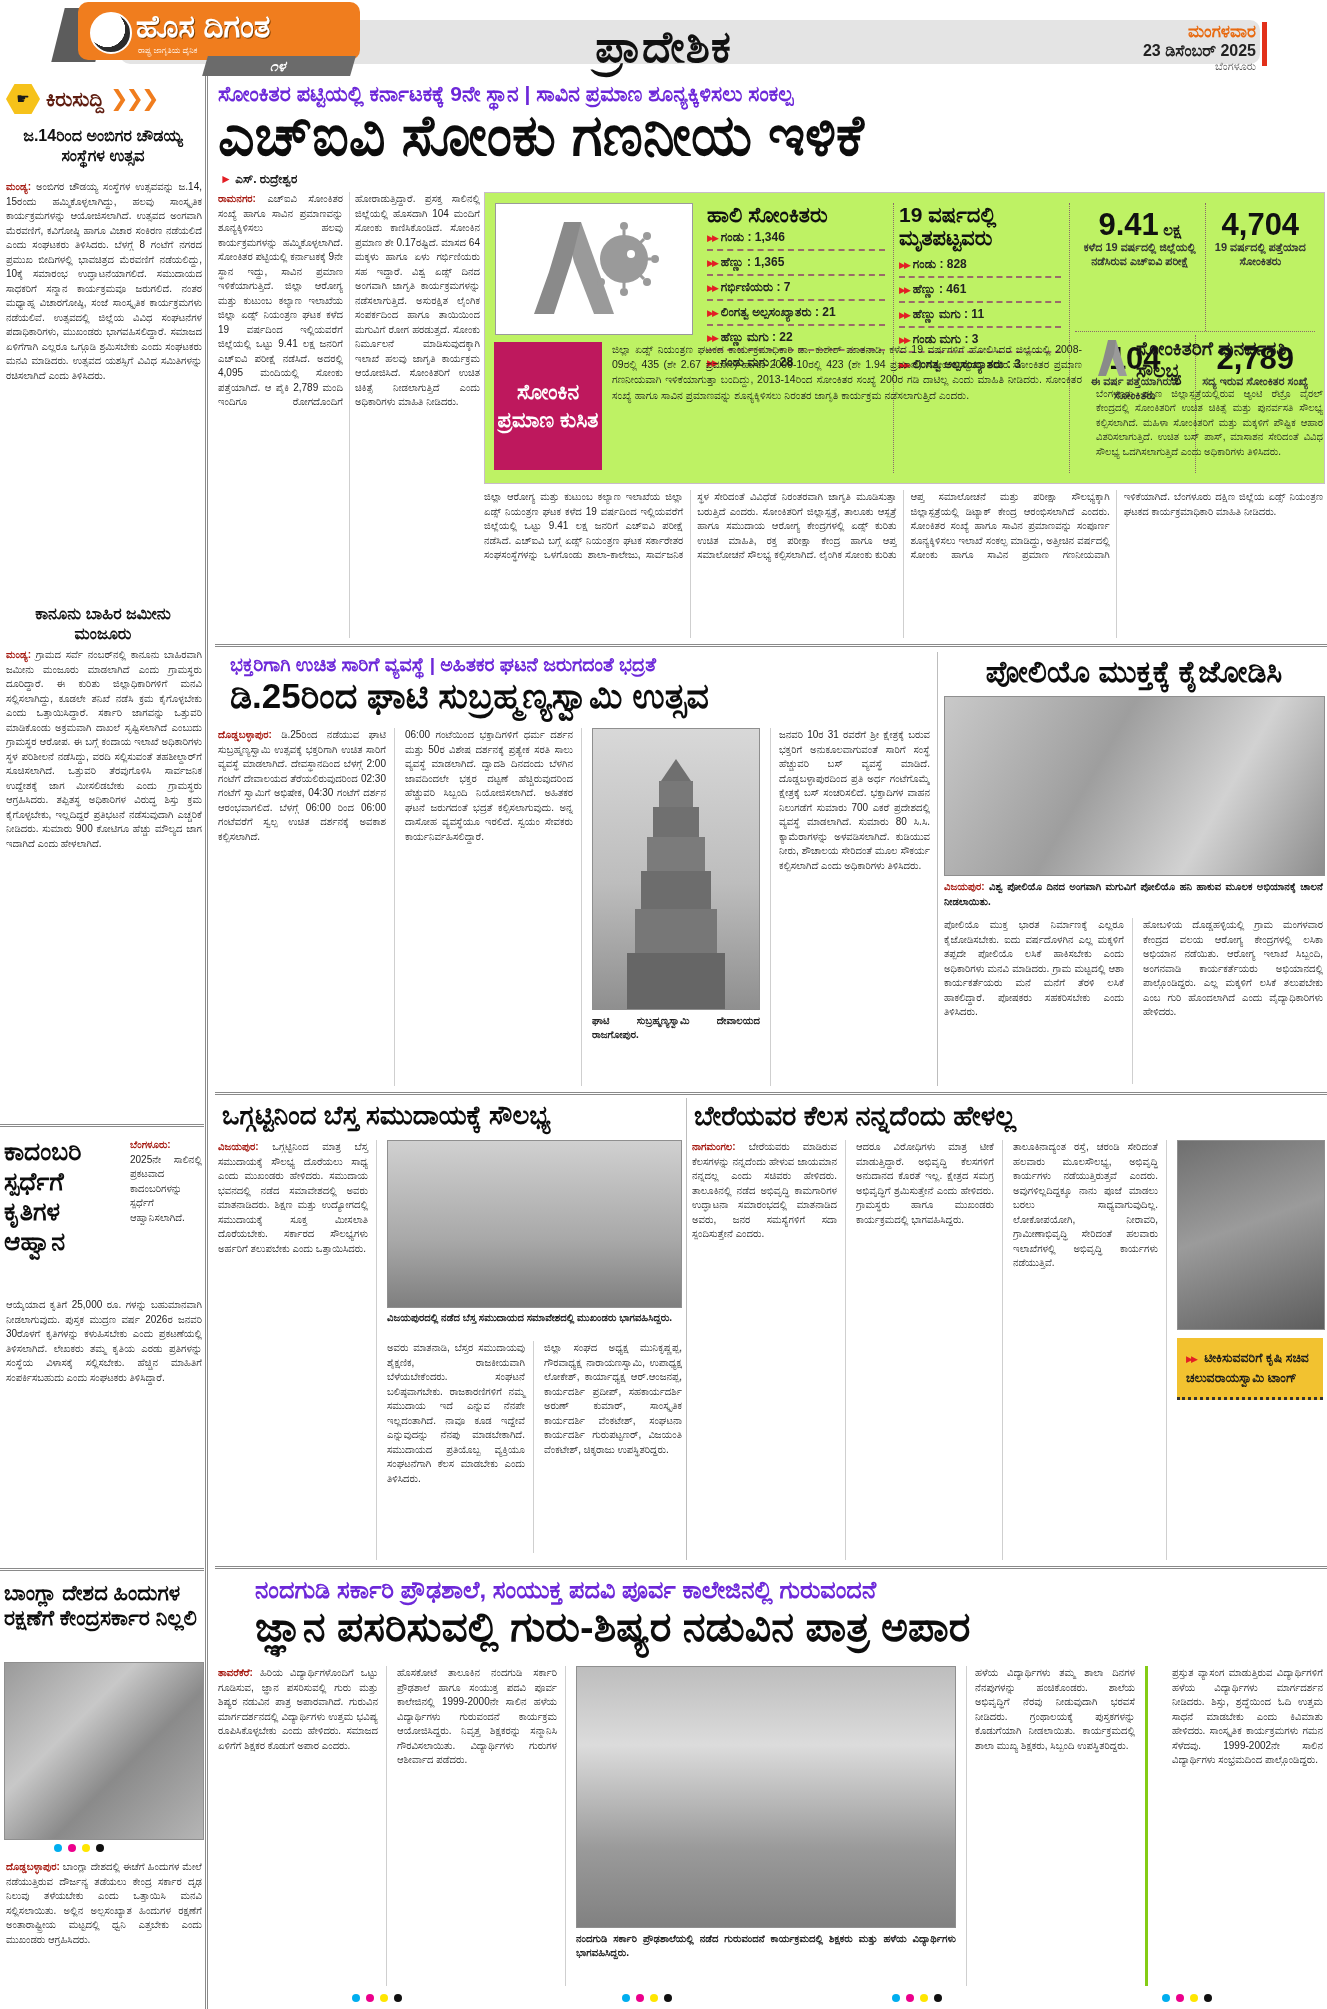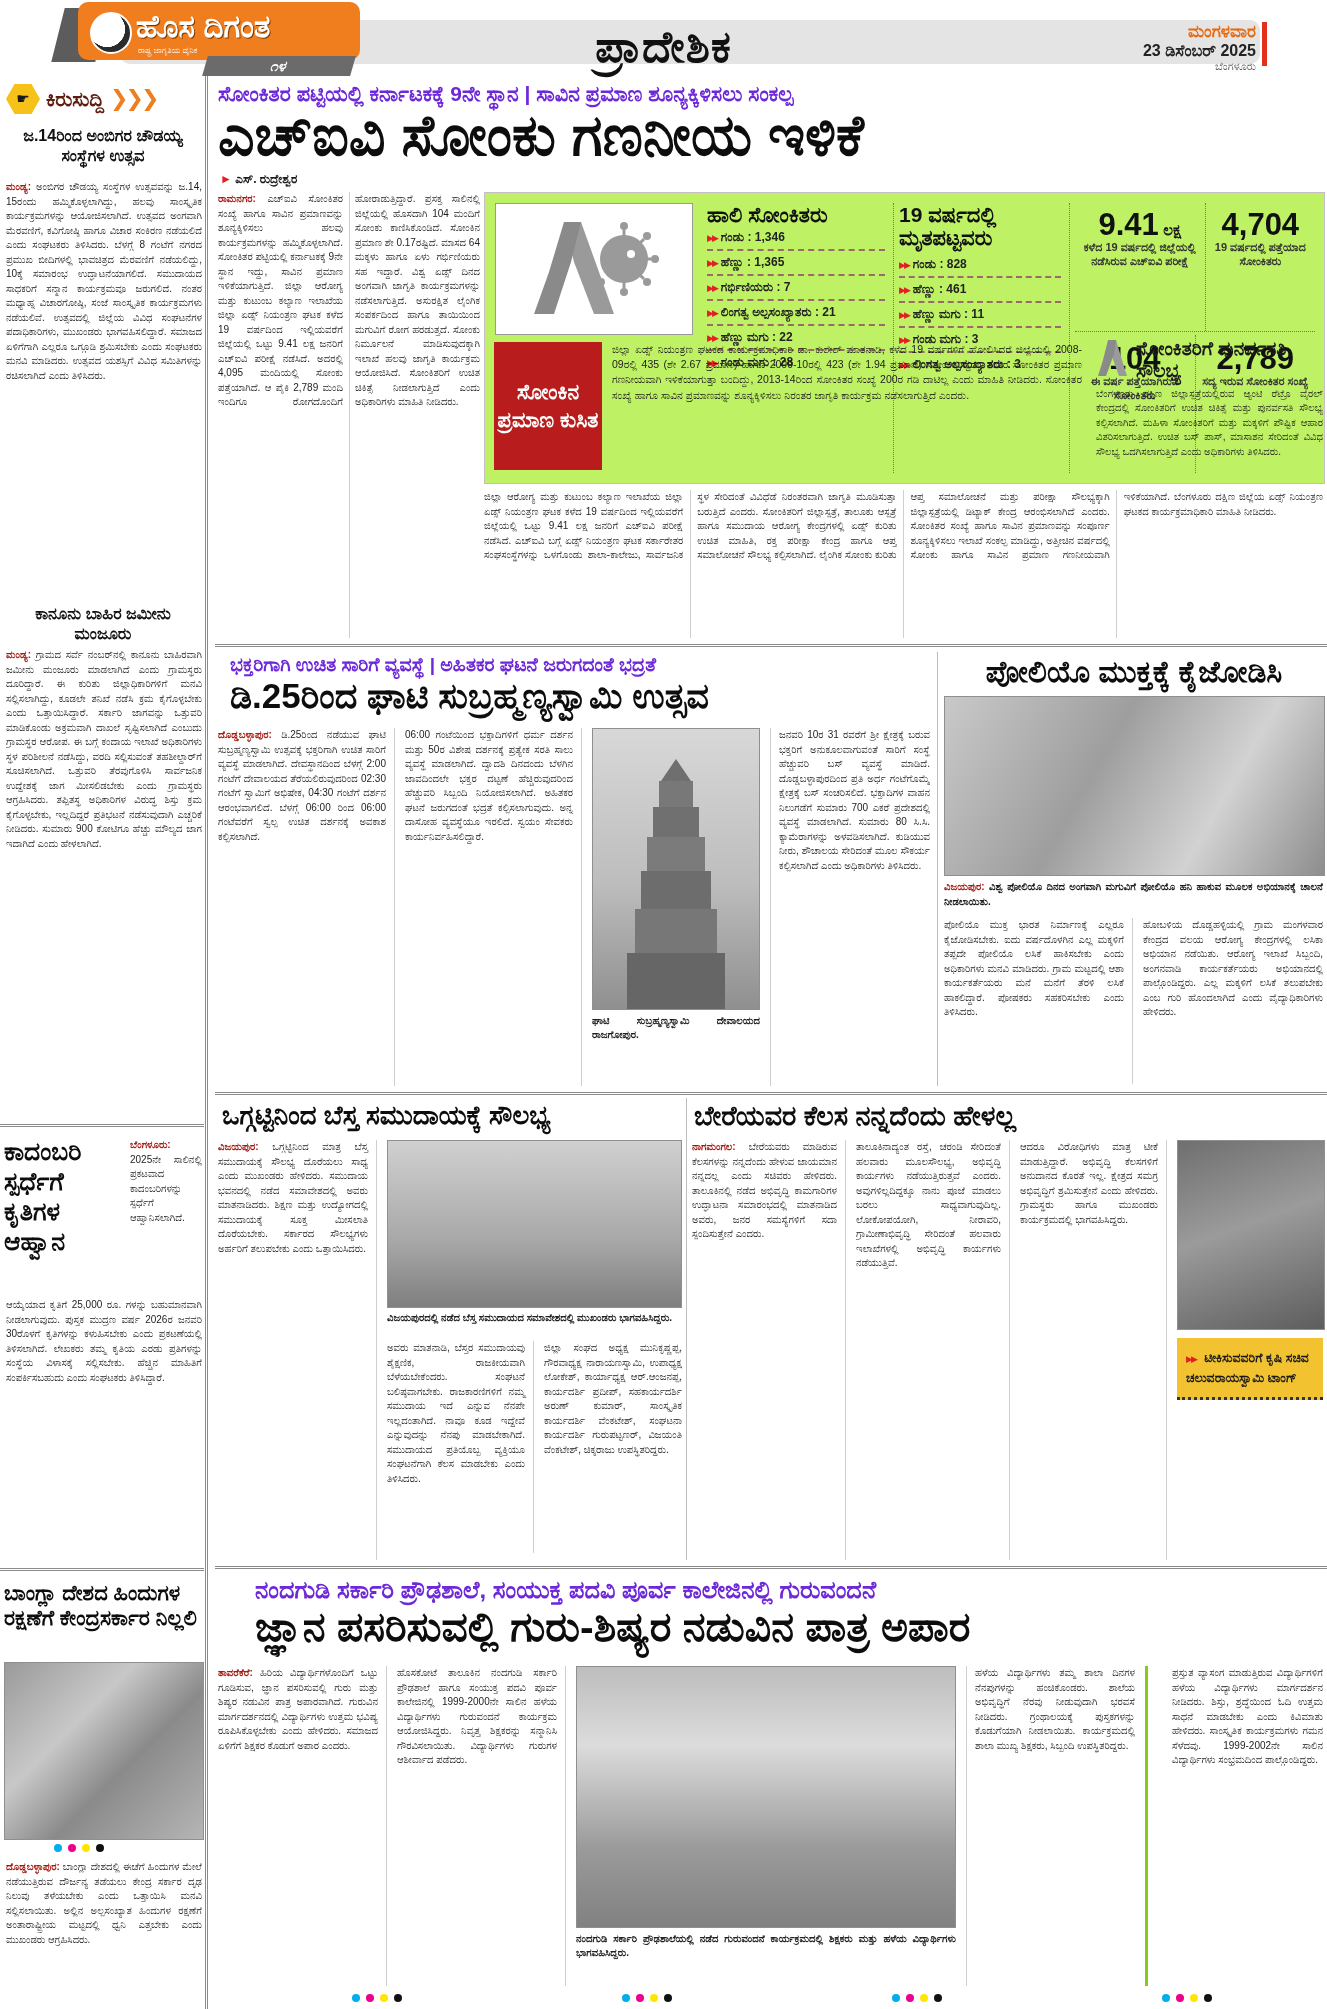--- a/index.html
+++ b/index.html
@@ -28,21 +28,21 @@
   .rule-double{border-top:3px double #8a8a8a;}
   .vrule{border-left:1px solid #bdbdbd;}
   
   .info{background:#bef264;border:1px solid #c9bcc9;}
   .info-title{font-weight:bold;font-size:21px;color:#111;line-height:1.1;}
   .irow{font-size:12px;font-weight:bold;color:#222;padding:4px 0 5px 0;border-bottom:2px dashed #9a6a6a;}
   .irow .mk{color:#e31e24;font-size:9px;letter-spacing:-2px;margin-right:4px;}
   .stat-val{font-weight:bold;font-size:31px;color:#111;line-height:1;}
   .stat-unit{font-weight:bold;font-size:15px;}
   .stat-lab{font-size:11px;font-weight:bold;color:#333;text-align:center;line-height:1.3;}
-  .redbox{background:#b91c1c;color:#fff;font-weight:bold;font-size:21px;text-align:center;line-height:1.35;display:flex;align-items:center;justify-content:center;}
+  .redbox{background:#be185d;color:#fff;font-weight:bold;font-size:21px;text-align:center;line-height:1.35;display:flex;align-items:center;justify-content:center;}
   .photo{border:1px solid #8f8f8f;}
   .cap{font-size:10px;font-weight:bold;color:#222;line-height:1.35;text-align:justify;}
   .tagbox{background:#f2c230;border-bottom:3px dotted #333;padding:10px 9px;}
   .tagbox .t{font-size:12.5px;font-weight:bold;color:#1a1a1a;line-height:1.4;}
   .tagbox .mk{color:#e31e24;font-size:9px;letter-spacing:-2px;margin-right:4px;}
   .sb-h3{font-size:16px;font-weight:bold;text-align:center;line-height:1.25;color:#111;margin:0;}
   .sb-h2{font-weight:bold;color:#0d0d0d;line-height:1.2;margin:0;}
   .kiru{display:flex;align-items:center;gap:6px;}
   .kiru-hex{width:34px;height:30px;background:#f6c21a;clip-path:polygon(25% 0,75% 0,100% 50%,75% 100%,25% 100%,0 50%);display:flex;align-items:center;justify-content:center;font-size:15px;}
   .kiru-label{font-size:20px;font-weight:bold;color:#5f1d10;}
@@ -292,25 +292,25 @@
   </div>
 
   <div class="abs vrule" style="left:686px;top:1098px;height:462px;"></div>
 
   <div class="abs headline" style="left:694px;top:1102px;width:620px;font-size:27px;">ಬೇರೆಯವರ ಕೆಲಸ ನನ್ನದೆಂದು ಹೇಳಲ್ಲ</div>
   <div class="abs" style="left:692px;top:1140px;width:631px;height:420px;display:flex;gap:10px;">
     <p class="bt" style="width:145px;height:420px;overflow:hidden;border-right:1px solid #cfcfcf;padding-right:8px;">
       <span class="by">ನಾಗಮಂಗಲ:</span>
       <span>ಬೇರೆಯವರು ಮಾಡಿರುವ ಕೆಲಸಗಳನ್ನು ನನ್ನದೆಂದು ಹೇಳುವ ಜಾಯಮಾನ ನನ್ನದಲ್ಲ ಎಂದು ಸಚಿವರು ಹೇಳಿದರು. ತಾಲೂಕಿನಲ್ಲಿ ನಡೆದ ಅಭಿವೃದ್ಧಿ ಕಾಮಗಾರಿಗಳ ಉದ್ಘಾಟನಾ ಸಮಾರಂಭದಲ್ಲಿ ಮಾತನಾಡಿದ ಅವರು, ಜನರ ಸಮಸ್ಯೆಗಳಿಗೆ ಸದಾ ಸ್ಪಂದಿಸುತ್ತೇನೆ ಎಂದರು.</span>
     </p>
+    <p class="bt" style="width:138px;height:420px;overflow:hidden;border-right:1px solid #cfcfcf;padding-right:8px;">
+      <span>ಆದರೂ ವಿರೋಧಿಗಳು ಮಾತ್ರ ಟೀಕೆ ಮಾಡುತ್ತಿದ್ದಾರೆ. ಅಭಿವೃದ್ಧಿ ಕೆಲಸಗಳಿಗೆ ಅನುದಾನದ ಕೊರತೆ ಇಲ್ಲ. ಕ್ಷೇತ್ರದ ಸಮಗ್ರ ಅಭಿವೃದ್ಧಿಗೆ ಶ್ರಮಿಸುತ್ತೇನೆ ಎಂದು ಹೇಳಿದರು. ಗ್ರಾಮಸ್ಥರು ಹಾಗೂ ಮುಖಂಡರು ಕಾರ್ಯಕ್ರಮದಲ್ಲಿ ಭಾಗವಹಿಸಿದ್ದರು.</span>
+    </p>
     <p class="bt" style="width:145px;height:420px;overflow:hidden;border-right:1px solid #cfcfcf;padding-right:8px;">
       <span>ತಾಲೂಕಿನಾದ್ಯಂತ ರಸ್ತೆ, ಚರಂಡಿ ಸೇರಿದಂತೆ ಹಲವಾರು ಮೂಲಸೌಲಭ್ಯ, ಅಭಿವೃದ್ಧಿ ಕಾರ್ಯಗಳು ನಡೆಯುತ್ತಿರುತ್ತವೆ ಎಂದರು. ಅವುಗಳಿಲ್ಲದಿದ್ದಕ್ಕೂ ನಾನು ಪೂಜೆ ಮಾಡಲು ಬರಲು ಸಾಧ್ಯವಾಗುವುದಿಲ್ಲ. ಲೋಕೋಪಯೋಗಿ, ನೀರಾವರಿ, ಗ್ರಾಮೀಣಾಭಿವೃದ್ಧಿ ಸೇರಿದಂತೆ ಹಲವಾರು ಇಲಾಖೆಗಳಲ್ಲಿ ಅಭಿವೃದ್ಧಿ ಕಾರ್ಯಗಳು ನಡೆಯುತ್ತಿವೆ.</span>
-    </p>
-    <p class="bt" style="width:138px;height:420px;overflow:hidden;border-right:1px solid #cfcfcf;padding-right:8px;">
-      <span>ಆದರೂ ವಿರೋಧಿಗಳು ಮಾತ್ರ ಟೀಕೆ ಮಾಡುತ್ತಿದ್ದಾರೆ. ಅಭಿವೃದ್ಧಿ ಕೆಲಸಗಳಿಗೆ ಅನುದಾನದ ಕೊರತೆ ಇಲ್ಲ. ಕ್ಷೇತ್ರದ ಸಮಗ್ರ ಅಭಿವೃದ್ಧಿಗೆ ಶ್ರಮಿಸುತ್ತೇನೆ ಎಂದು ಹೇಳಿದರು. ಗ್ರಾಮಸ್ಥರು ಹಾಗೂ ಮುಖಂಡರು ಕಾರ್ಯಕ್ರಮದಲ್ಲಿ ಭಾಗವಹಿಸಿದ್ದರು.</span>
     </p>
     <div style="flex:1;">
       <div class="photo" style="width:100%;height:188px;background:linear-gradient(160deg,#6f6f6f 0%,#9b9b9b 45%,#5d5d5d 100%);"></div>
       <div class="tagbox" style="margin-top:8px;">
         <span class="mk">▶▶</span>
         <span class="t">ಟೀಕಿಸುವವರಿಗೆ ಕೃಷಿ ಸಚಿವ ಚಲುವರಾಯಸ್ವಾಮಿ ಟಾಂಗ್</span>
       </div>
     </div>
   </div>
 

